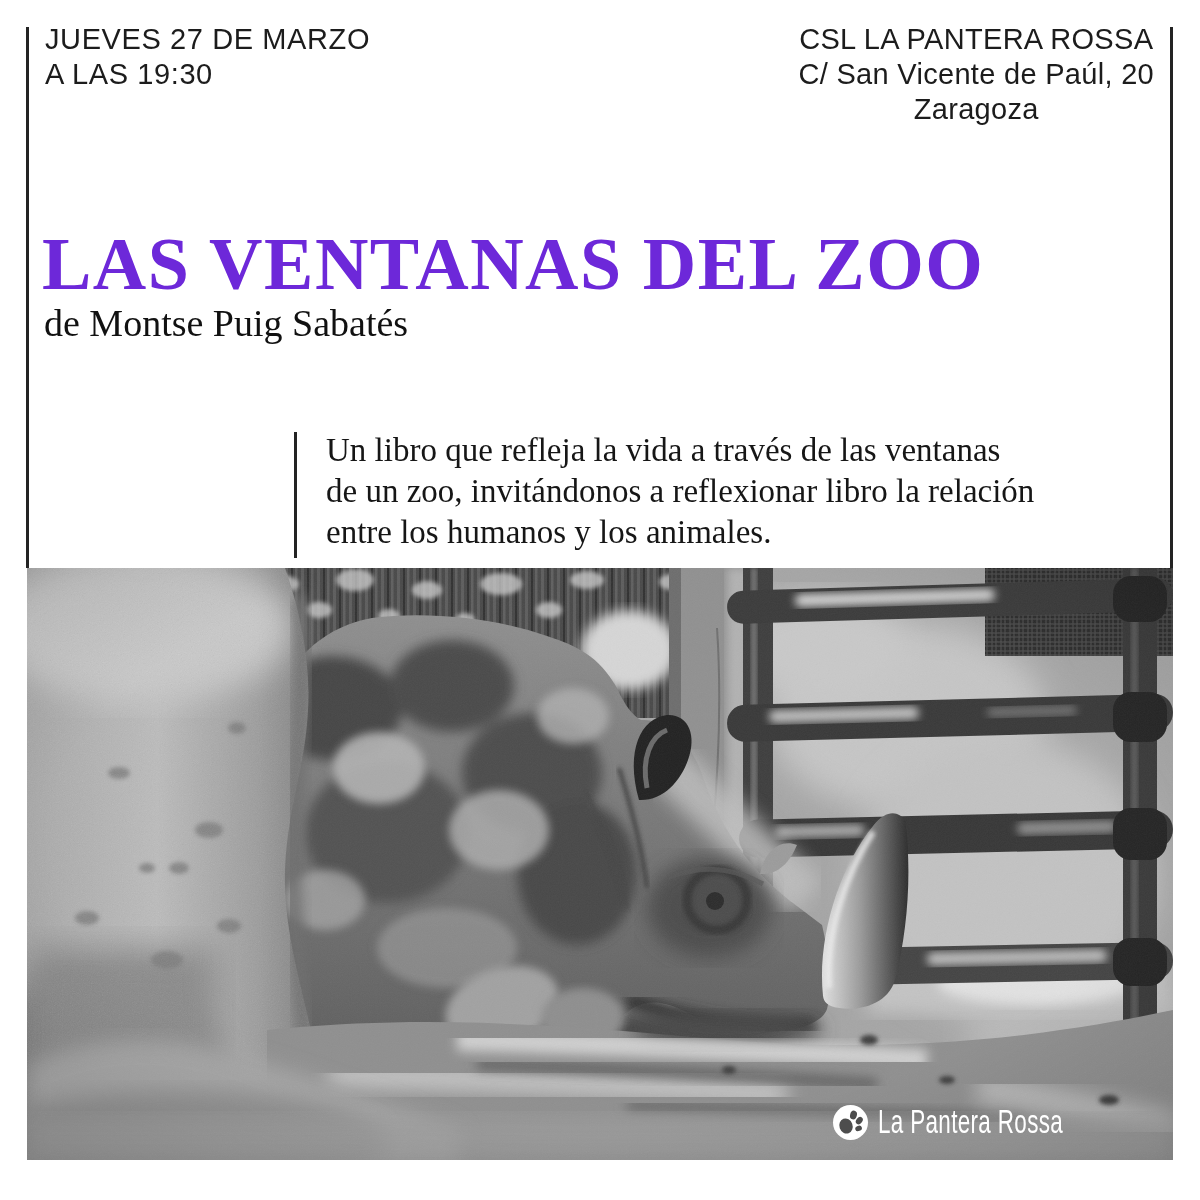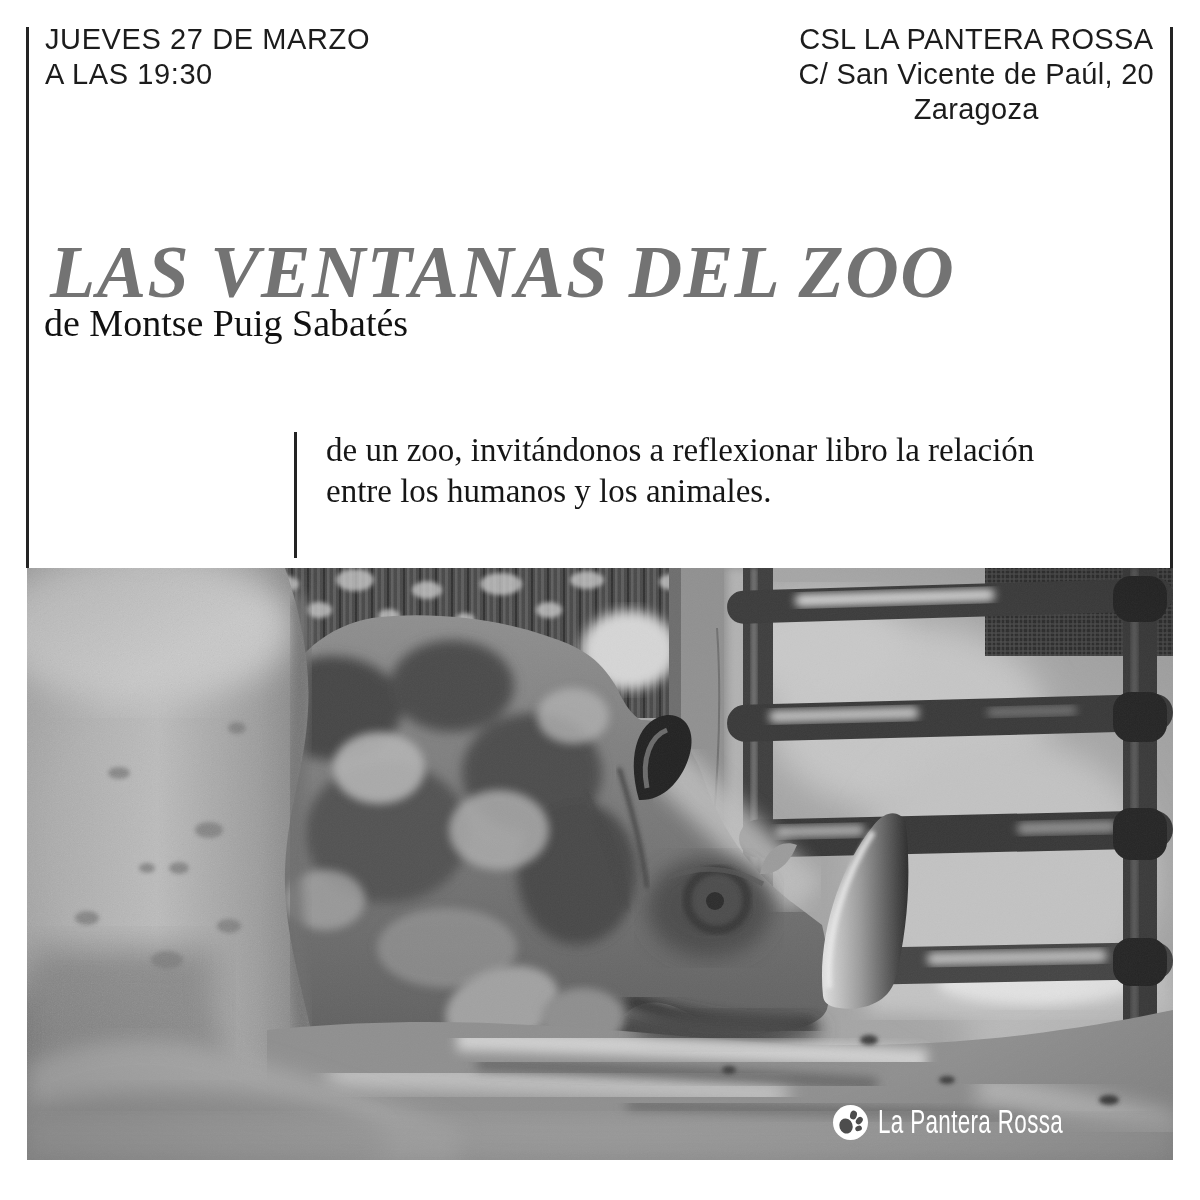--- a/index.html
+++ b/index.html
@@ -17,22 +17,22 @@
   }
   .hdr-right{
     position:absolute;right:46px;top:22px;text-align:center;
     font-size:29px;line-height:35px;font-weight:400;letter-spacing:.3px;color:#1c1c1c;
   }
   .kicker{
     position:absolute;left:44px;top:163px;
     font-size:45px;color:#111;
   }
   .title{
-    position:absolute;left:42px;top:222px;margin:8px;
-    font-size:74px;font-weight:700;letter-spacing:1.5px;color:#737373;white-space:nowrap;font-style:italic;
+    position:absolute;left:42px;top:222px;margin:0;
+    font-size:74px;font-weight:700;letter-spacing:1.5px;color:#6d28d9;white-space:nowrap;
   }
   .author{
     position:absolute;left:44px;top:301px;
     font-size:38px;color:#111;
   }
   .desc-rule{position:absolute;left:294px;top:432px;width:3px;height:126px;background:#232323;}
   .desc{
     position:absolute;left:326px;top:430px;
     font-size:33px;line-height:41px;color:#161616;white-space:nowrap;
   }
@@ -72,20 +72,21 @@
     <div>CSL LA PANTERA ROSSA</div>
     <div>C/ San Vicente de Paúl, 20</div>
     <div>Zaragoza</div>
   </div>
 
   <h1 class="title serif">LAS VENTANAS DEL ZOO</h1>
   <div class="author serif">de Montse Puig Sabatés</div>
 
   <div class="desc-rule"></div>
   <div class="desc serif">
+    <div>Un libro que refleja la vida a través de las ventanas</div>
     <div>de un zoo, invitándonos a reflexionar libro la relación</div>
     <div>entre los humanos y los animales.</div>
   </div>
 
   <figure class="photo">
     <svg class="scene" viewBox="0 0 1146 592" preserveAspectRatio="none">
       <defs>
         <linearGradient id="gBody" x1="0" y1="0" x2="0" y2="1">
           <stop offset="0" stop-color="#8f8f8f"></stop>
             <stop offset="1" stop-color="#545454"></stop>

